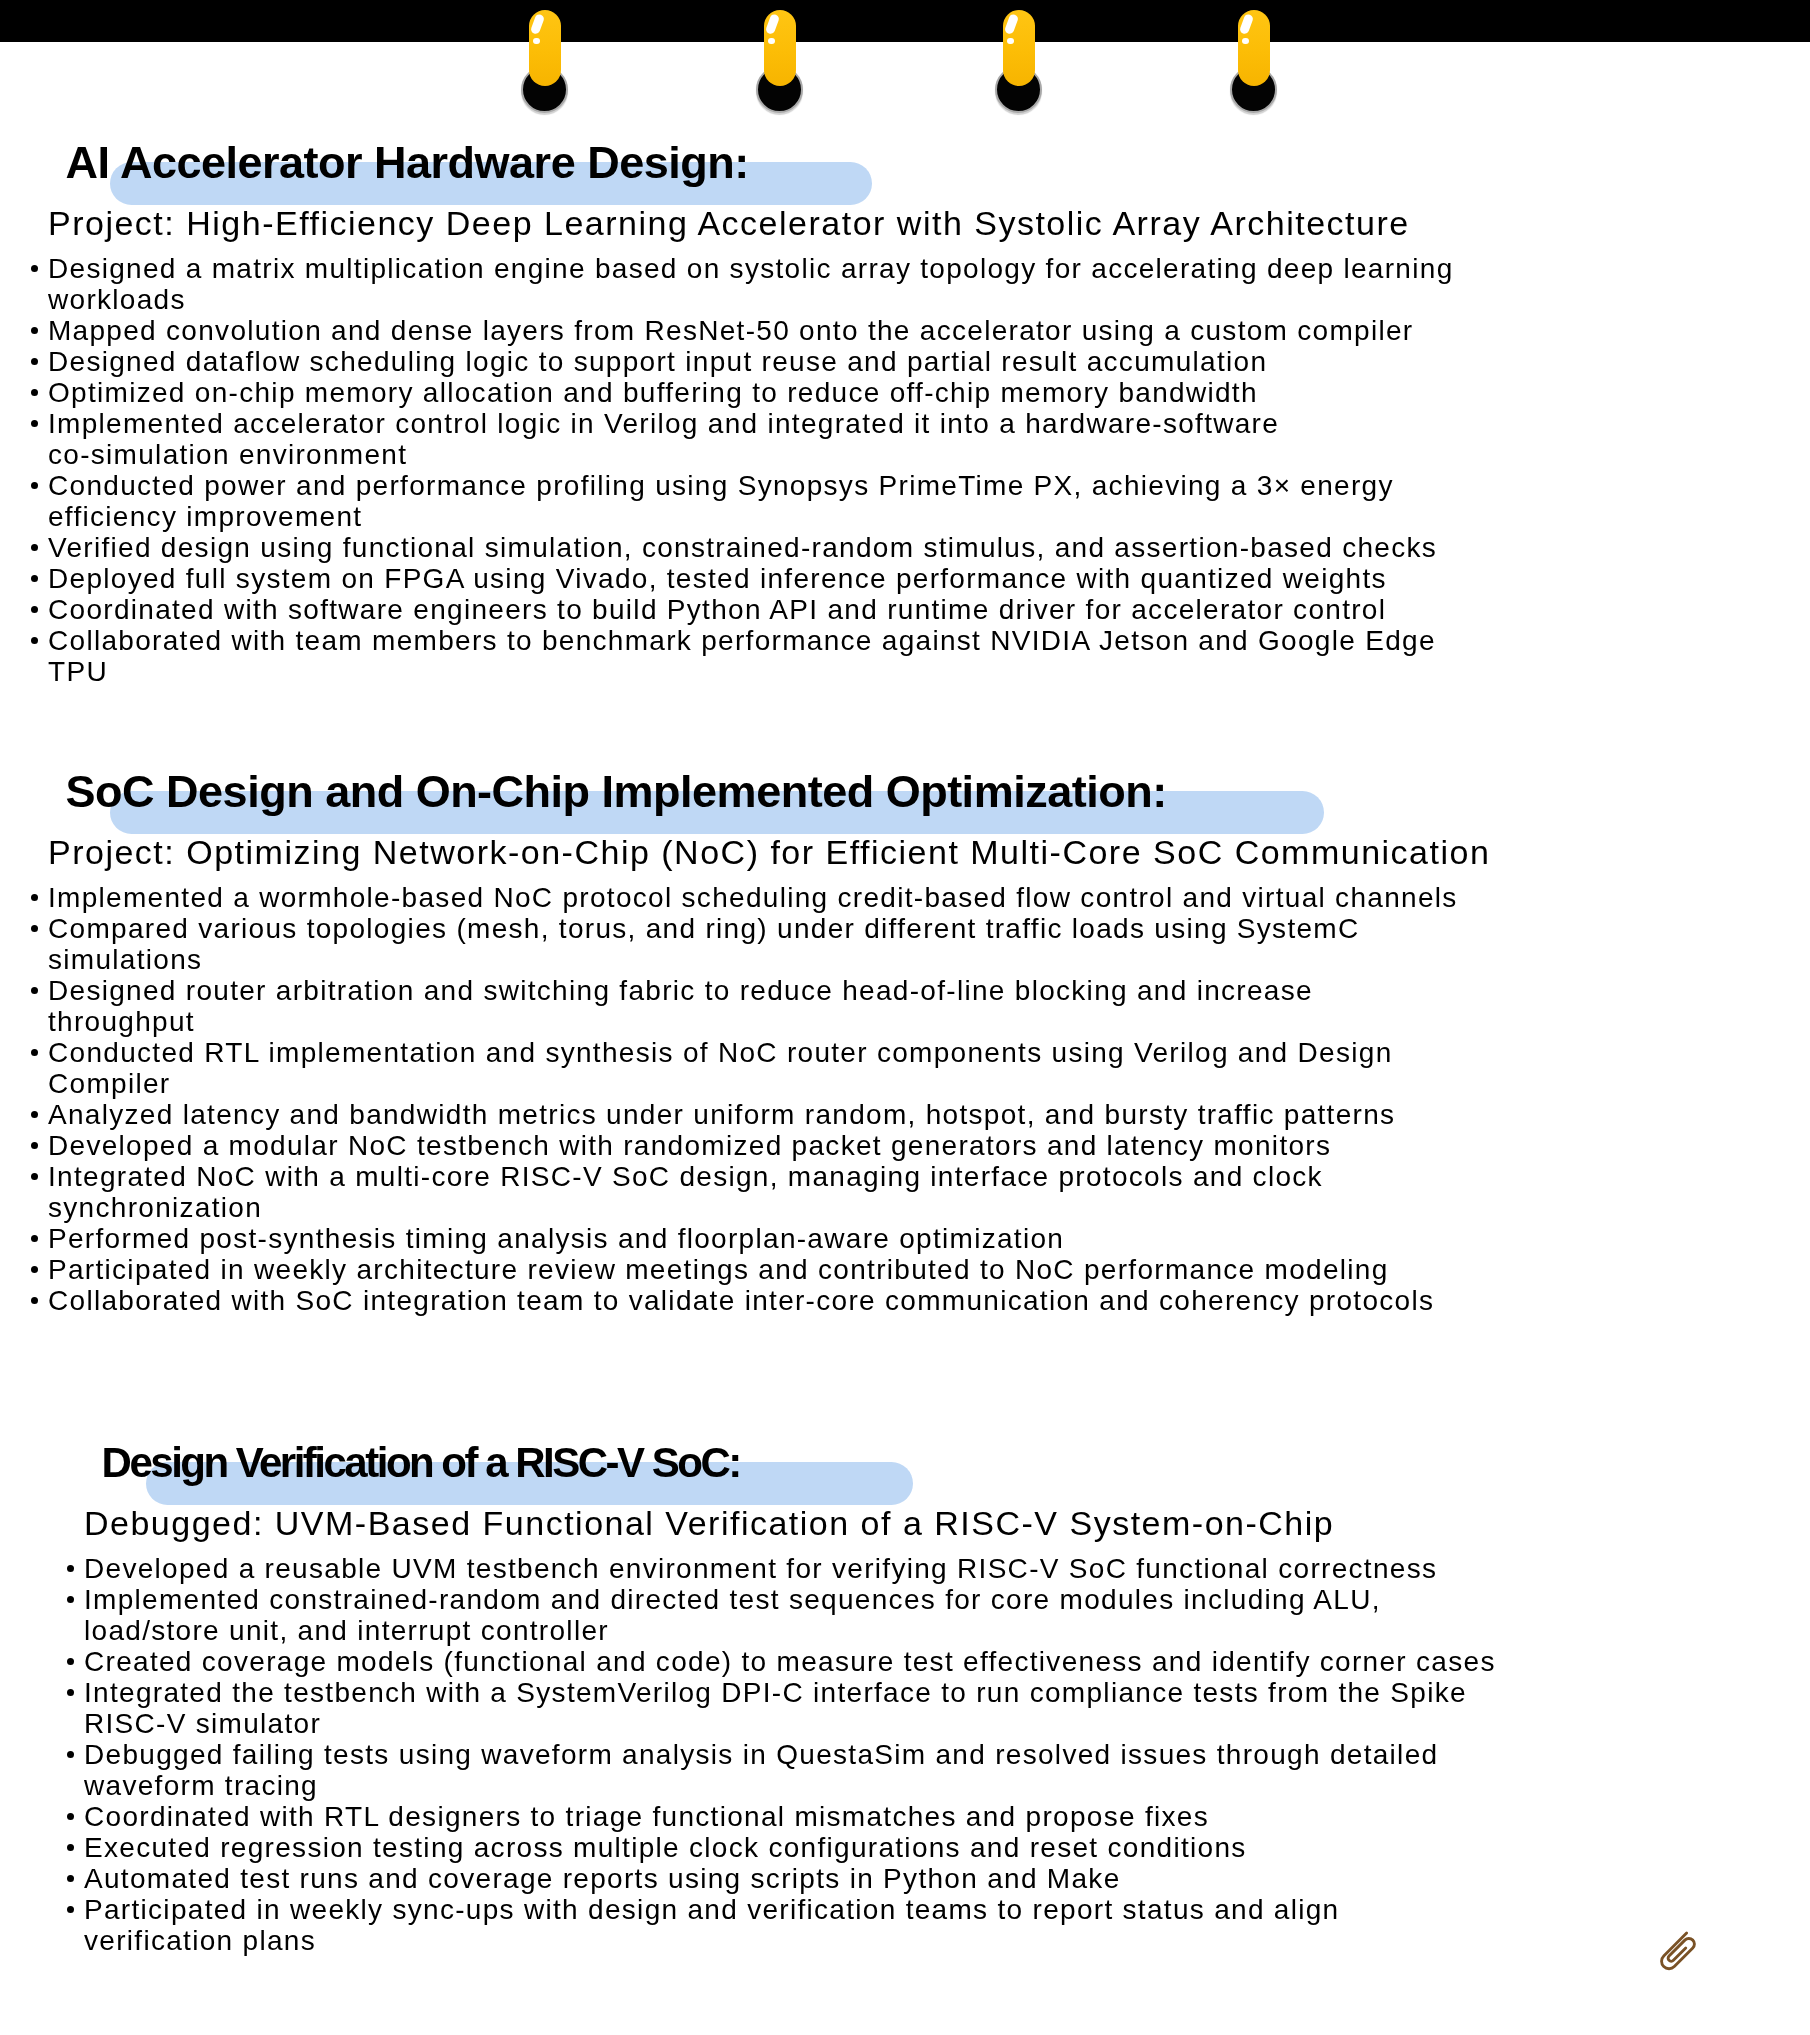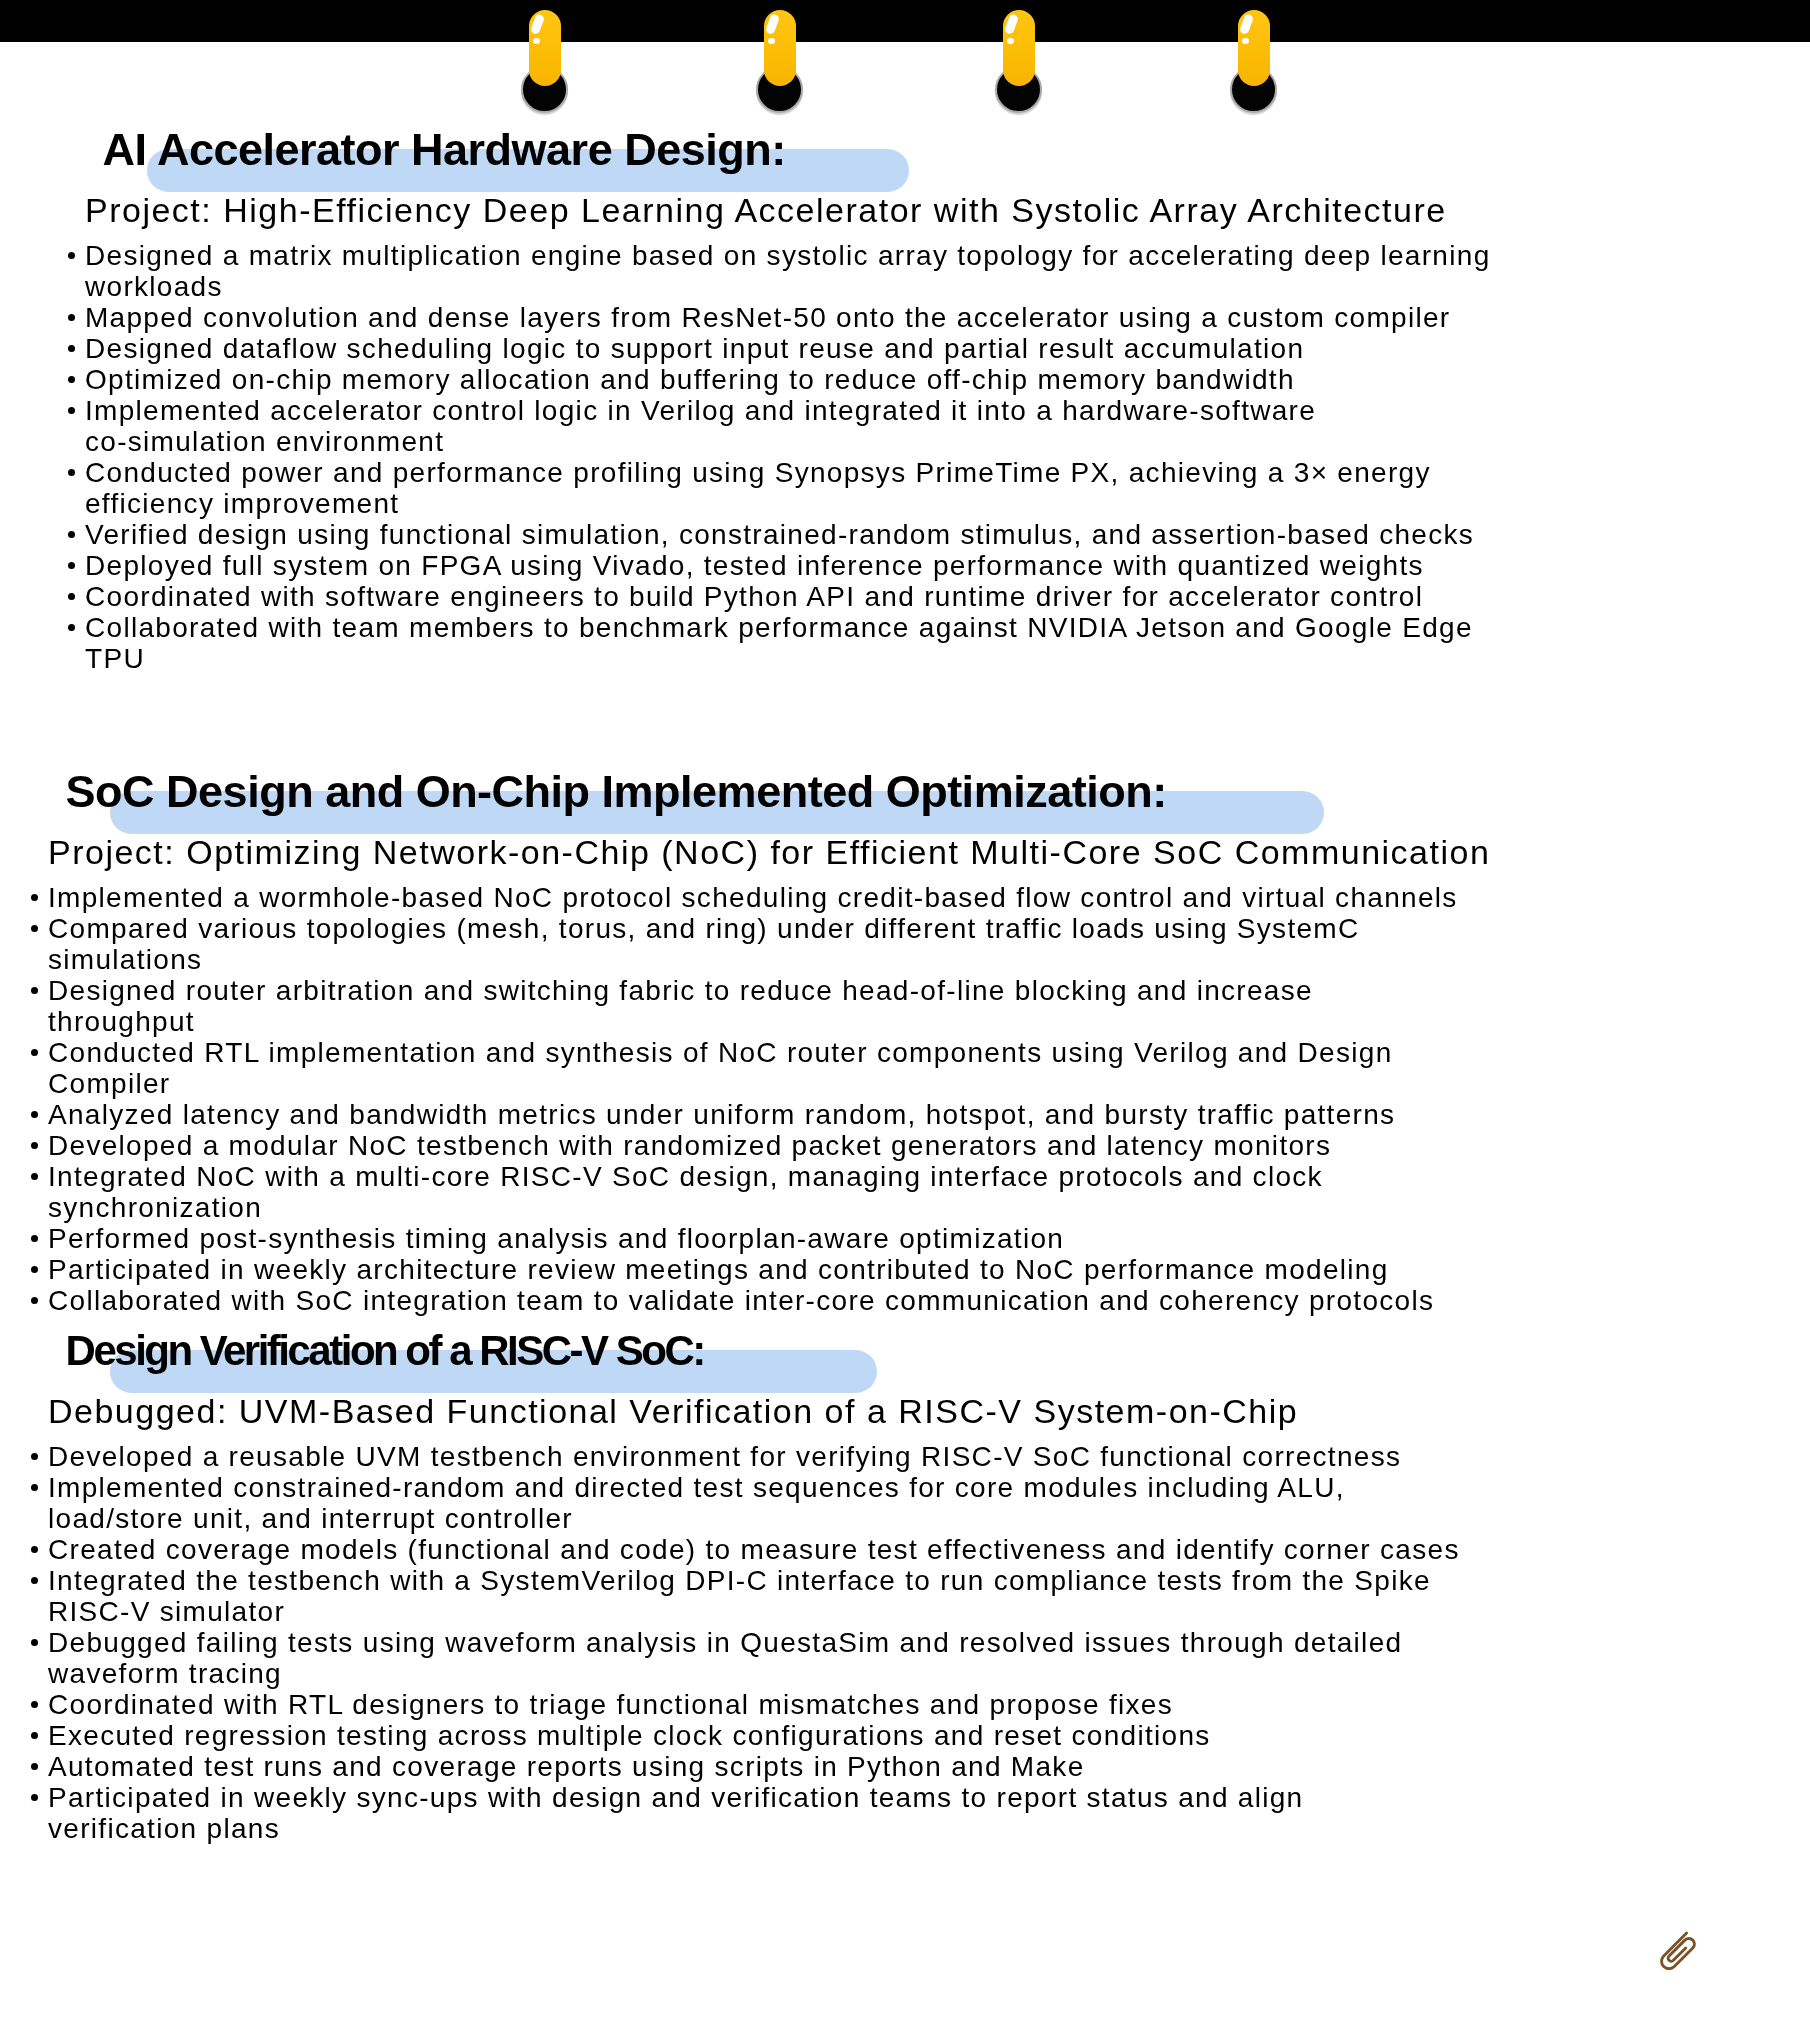--- a/index.html
+++ b/index.html
@@ -50,23 +50,23 @@
     position: absolute; top: 27.6px; left: 4.5px;
     width: 6.5px; height: 6.5px;
     background: #fff;
     border-radius: 50%;
   }
 
   
   .content { position: absolute; left: 48px; top: 0; width: 1715px; }
 
   section.sec { position: absolute; left: 0; width: 1715px; }
-  .sec-0 { top: 126px; margin-left: 37px; }
+  .sec-0 { top: 139px; }
   .sec-1 { top: 768px; }
-  .sec-2 { top: 1327px; }
+  .sec-2 { top: 1439px; margin-left: 36px; }
 
   h2.heading {
     position: relative;
     margin: 0 0 0 17.6px;
     font-size: 45px;
     line-height: 48px;
     font-weight: bold;
     letter-spacing: -0.5px;
     z-index: 0;
     white-space: nowrap;

